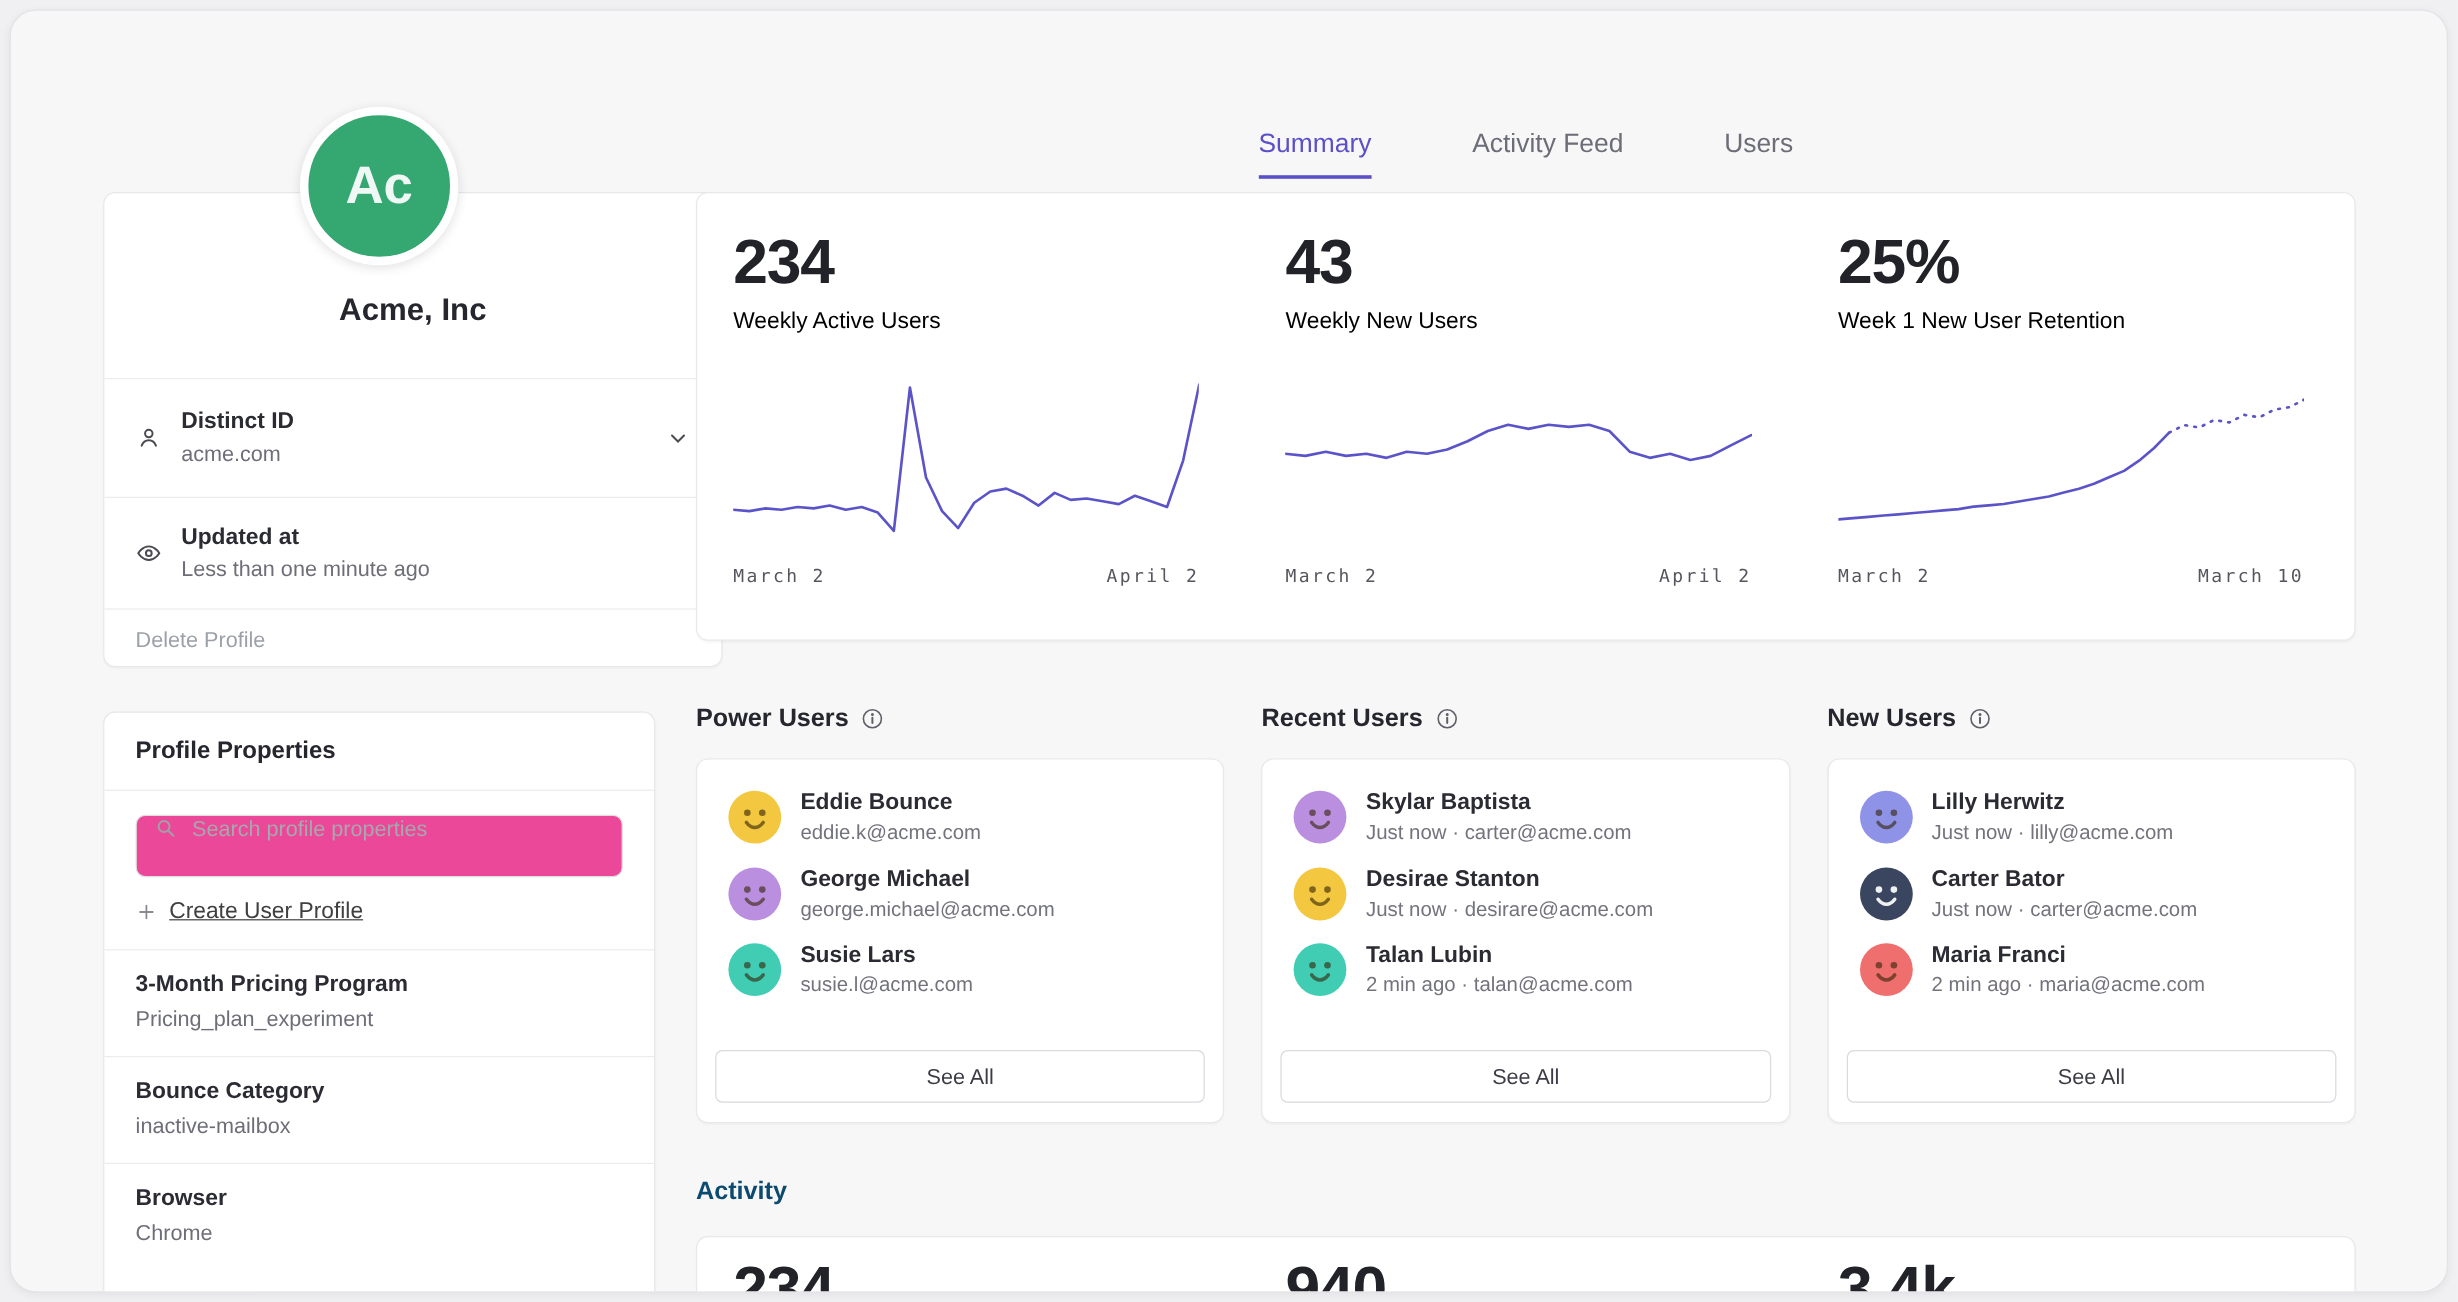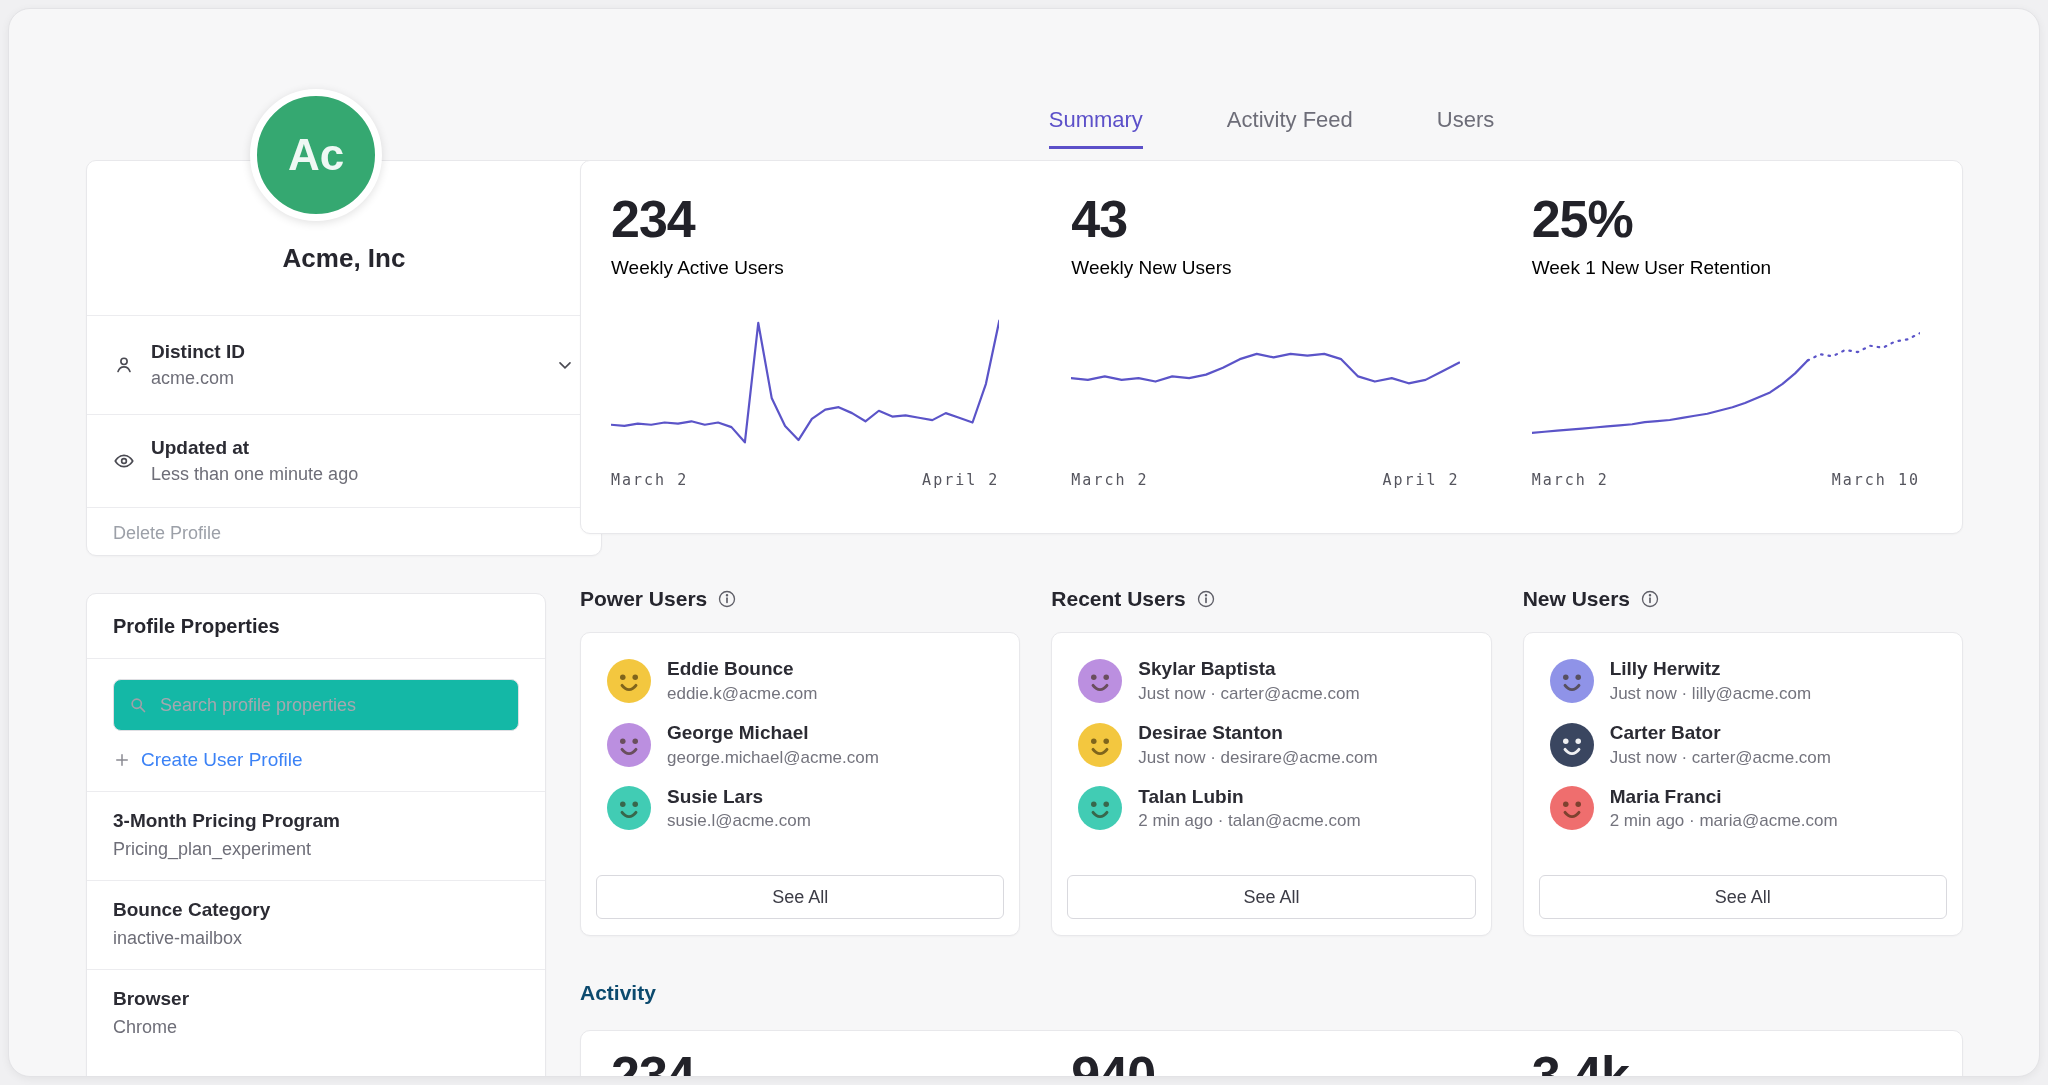--- a/index.html
+++ b/index.html
@@ -21,26 +21,26 @@
   .prow.r1{height:98px;}.prow.r2{height:92px;}.prow.r3{height:51px;}
   .plabel{font-size:19px;font-weight:700;color:#2b2b33;}
   .pvalue{font-size:18px;color:#6e6e78;margin-top:5px;}
   .chev{margin-left:auto;}
   .delete-label{font-size:18px;color:#9ca0a8;}
 
   .props-card{left:77px;top:584px;width:460px;height:560px;}
   .props-title{height:64px;display:flex;align-items:center;padding:0 26px;font-size:20px;
     font-weight:700;color:#26262e;border-bottom:1px solid #ececef;}
   .search-box{margin:20px 26px 0;height:52px;box-sizing:border-box;border:1px solid #dfdfe3;
-    border-radius:8px;background:#14b8a6;display:flex;align-items:center;padding:0 14px;gap:10px;}
+    border-radius:8px;background:#ec4899;display:flex;align-items:flex-start;padding:0 14px;gap:10px;}
   .search-box input{border:none;outline:none;background:transparent;font-size:18px;color:#333;
     width:100%;font-family:"Liberation Sans",sans-serif;}
   .search-box input::placeholder{color:#a7a7af;}
-  .create-link{margin:18px 26px 20px;display:flex;align-items:center;gap:10px;color:#3b82f6;
-    font-size:19px;cursor:pointer;}
+  .create-link{margin:18px 26px 20px;display:flex;align-items:center;gap:10px;color:#404040;
+    font-size:19px;cursor:pointer;text-decoration:underline;}
   .prop-row{border-top:1px solid #ececef;padding:18px 26px 20px;}
   .prop-name{font-size:19px;font-weight:700;color:#2b2b33;}
   .prop-val{font-size:18px;color:#6e6e78;margin-top:7px;}
 
   
   .tabs{position:absolute;left:571px;top:98px;width:1383px;display:flex;
     justify-content:center;gap:84px;}
   .tab{font-size:22px;color:#6d6d78;padding-bottom:13px;cursor:pointer;}
   .tab.active{color:#5c50c9;border-bottom:3px solid #5c50c9;}
 

